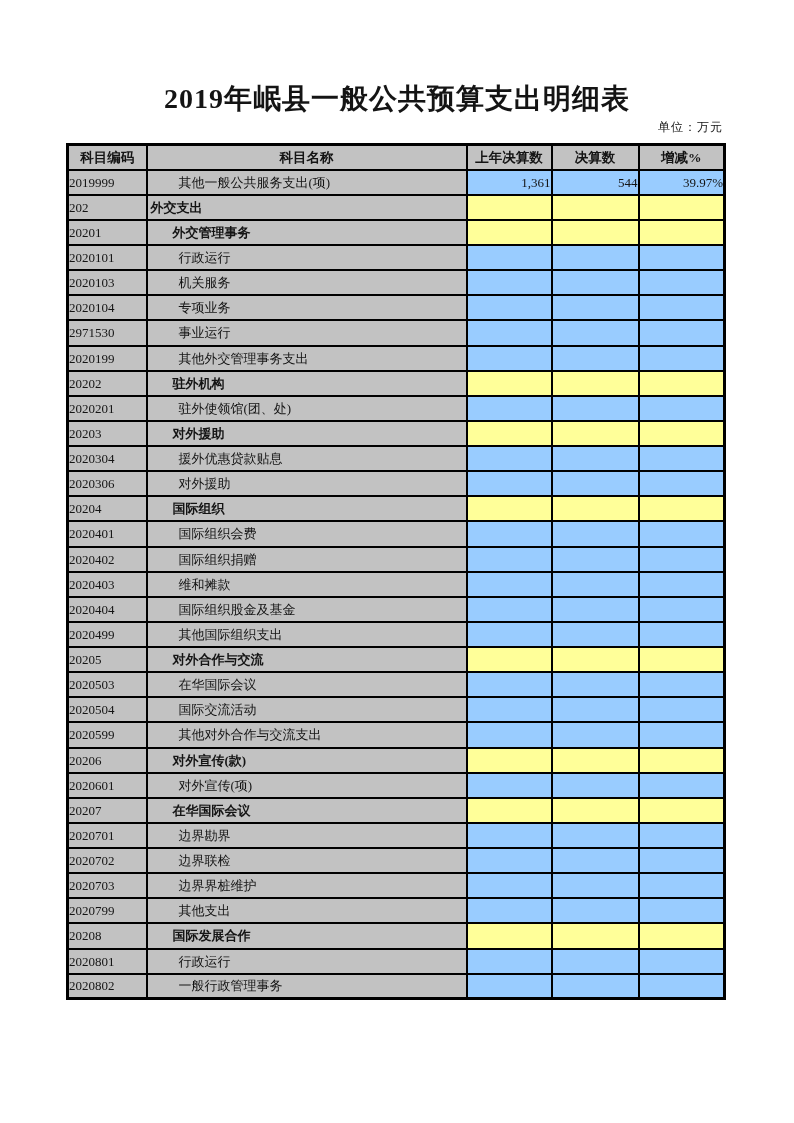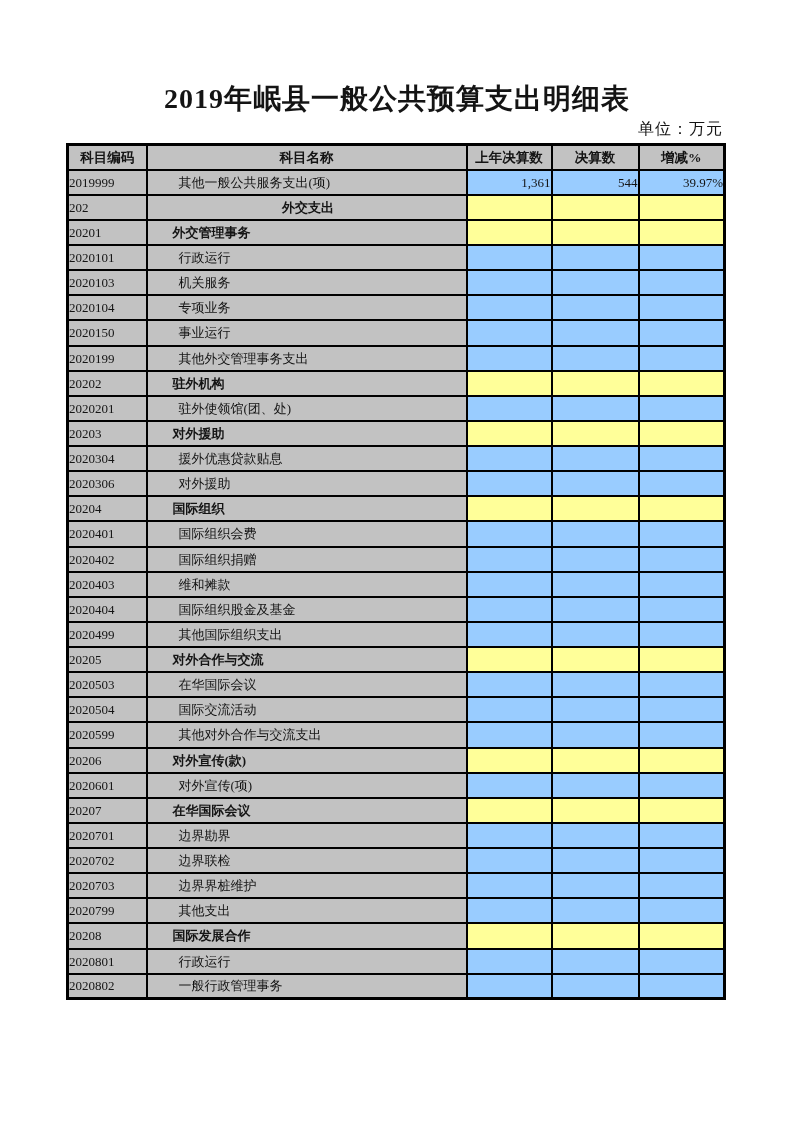--- a/index.html
+++ b/index.html
@@ -15,21 +15,21 @@
     width:794px;height:1123px;position:relative;overflow:hidden;
     font-family:"Liberation Serif","DejaVu Serif",serif;
     color:var(--ink);
   }
   .title{
     position:absolute;top:80px;left:0;width:100%;
     text-align:center;font-size:28px;font-weight:700;letter-spacing:1px;
   }
   .unit{
     position:absolute;top:119px;right:71px;
-    font-size:16px;letter-spacing:1px;
+    font-size:12px;letter-spacing:1px;
   }
   table.budget{
     position:absolute;top:143px;left:66px;width:657px;
     border-collapse:collapse;table-layout:fixed;
     border:3px solid var(--line);
   }
   table.budget th,table.budget td{
     border:2px solid var(--line);
     height:25.14px;
     overflow:hidden;white-space:nowrap;
@@ -42,21 +42,21 @@
   }
   td.code{
     background:var(--cell-gray);
     font-size:12.5px;text-align:left;padding-left:5px;
   }
   td.name{
     background:var(--cell-gray);
     text-align:left;
   }
   td.name.bold{font-weight:700;}
-  td.name.indent-0{padding-left:3px;text-align:center;}
+  td.name.indent-0{padding-left:3px;}
   td.name.indent-1{padding-left:25px;}
   td.name.indent-2{padding-left:31px;}
   td.num{
     font-size:12.5px;text-align:right;padding-right:5px;
   }
   td.num.blue{background:var(--cell-blue);}
   td.num.yellow{background:var(--cell-yellow);}
 </style>
 </head>
 <body>
@@ -119,21 +119,21 @@
           <td class="num blue"></td>
         </tr>
         <tr>
           <td class="code">2020104</td>
           <td class="name indent-2">专项业务</td>
           <td class="num blue"></td>
           <td class="num blue"></td>
           <td class="num blue"></td>
         </tr>
         <tr>
-          <td class="code">2020150</td>
+          <td class="code">2971530</td>
           <td class="name indent-2">事业运行</td>
           <td class="num blue"></td>
           <td class="num blue"></td>
           <td class="num blue"></td>
         </tr>
         <tr>
           <td class="code">2020199</td>
           <td class="name indent-2">其他外交管理事务支出</td>
           <td class="num blue"></td>
           <td class="num blue"></td>

